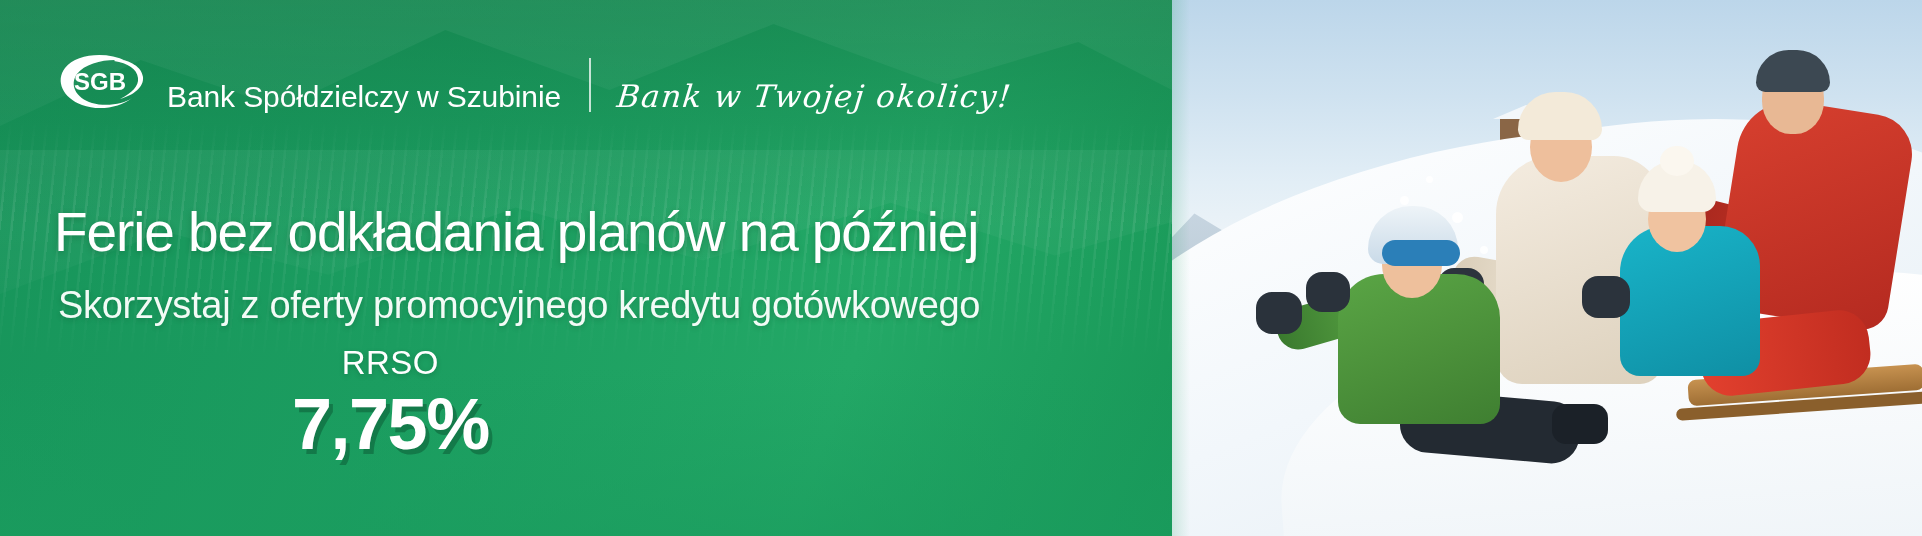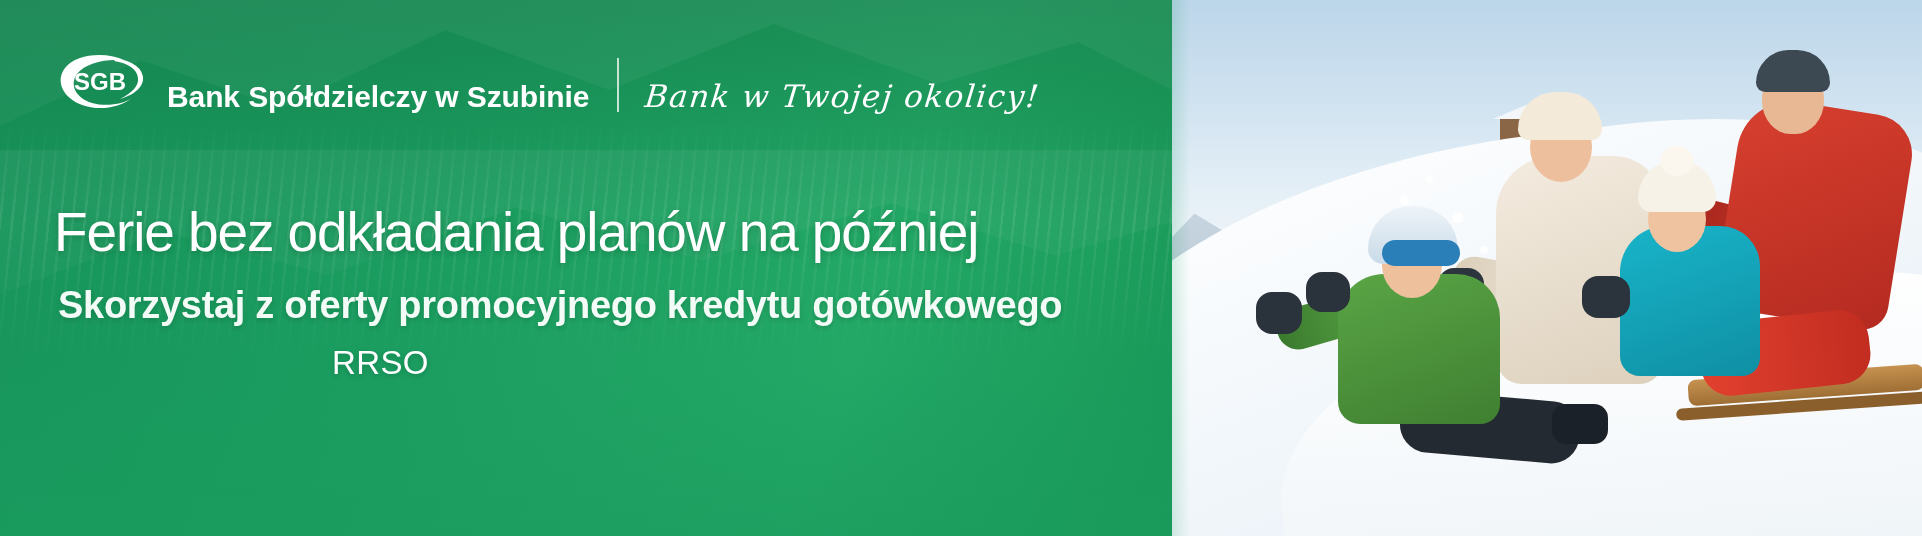--- a/index.html
+++ b/index.html
@@ -300,21 +300,21 @@
   .logo-mark {
     position: relative;
     width: 96px; height: 62px;
     flex: none;
     margin-right: 17px;
   }
   .logo-mark svg { display: block; }
   .bank-name {
     color: #ffffff;
     font-size: 30px;
-    font-weight: bold;
+    font-weight: normal;
     letter-spacing: -.1px;
     white-space: nowrap;
     line-height: 1;
   }
   .divider {
     width: 2px;
     height: 54px;
     background: rgba(255,255,255,.75);
     margin: 0 26px 0 28px;
     flex: none;
@@ -340,21 +340,21 @@
     letter-spacing: -1.1px;
     line-height: 1.02;
     white-space: nowrap;
     text-shadow: 0 2px 6px rgba(0,60,30,.28);
   }
   .subhead {
     position: absolute;
     left: 58px; top: 286px;
     color: #f2fbf6;
     font-size: 38px;
-    font-weight: bold;
+    font-weight: normal;
     letter-spacing: -.3px;
     line-height: 1.05;
     white-space: nowrap;
     text-shadow: 0 2px 5px rgba(0,60,30,.22);
   }
 
   
   .rates {
     position: absolute;
     left: 230px; top: 368px;
@@ -378,21 +378,21 @@
   .rate-value {
     margin-top: 8px;
     color: #ffffff;
     font-size: 72px;
     font-weight: bold;
     letter-spacing: -1.5px;
     line-height: 1.05;
     white-space: nowrap;
     text-shadow: 4px 5px 0 rgba(13,92,54,.55);
   }
-  .rate--rrso { margin-top: -22px; margin-left: 40px; }
+  .rate--rrso { margin-top: -22px; }
 </style>
 </head>
 <body>
 
 <div class="banner">
 
   <div class="photo">
     <div class="mtn mtn-a"></div>
     <div class="mtn mtn-b"></div>
     <div class="mtn mtn-c"></div>
@@ -487,16 +487,17 @@
 
   <div class="headline">Ferie bez odkładania planów na później</div>
 
   <div class="subhead">Skorzystaj z oferty promocyjnego kredytu gotówkowego</div>
 
   <div class="rates">
     <div class="rate">
     </div>
     <div class="rate rate--rrso">
       <div class="rate-label">RRSO</div>
+      <div class="rate-value">7,75%</div>
     </div>
   </div>
 
 </div>
 
 </body></html>

